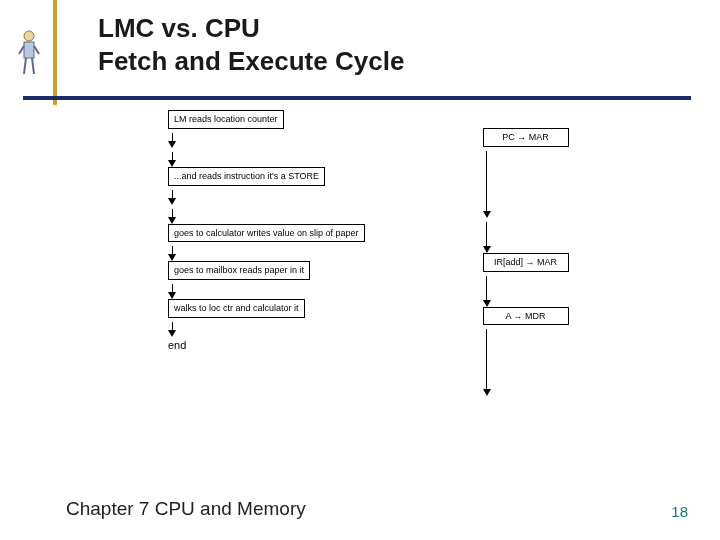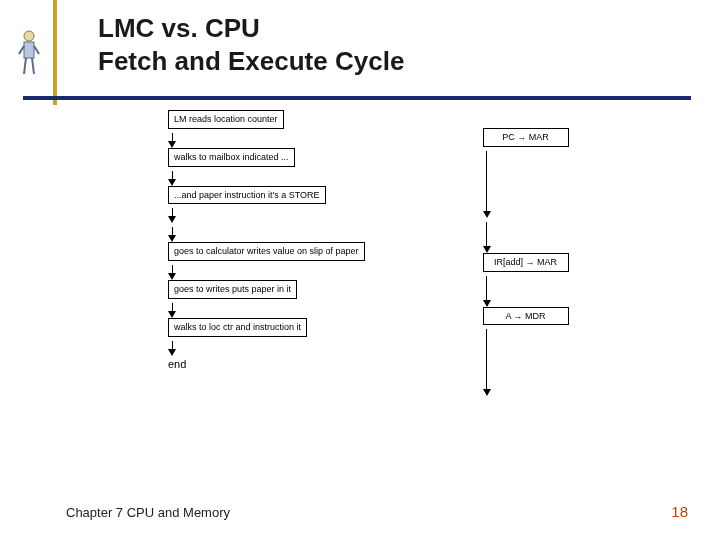--- a/index.html
+++ b/index.html
@@ -86,30 +86,30 @@
   .spacer-xl { height: 62px; }
   .end {
     font-size: 11px;
     text-align: center;
     margin-top: 2px;
   }
   .footer-left {
     position: absolute;
     left: 66px;
     bottom: 20px;
-    font-size: 13px;
+    font-size: 19px;
     color: #222;
     text-align: right;
   }
   .footer-right {
     position: absolute;
     right: 32px;
     bottom: 20px;
     font-size: 15px;
-    color: #c2410c;
+    color: #0f766e;
   }
 </style>
 </head>
 <body>
 
 <div class="left-rule"></div>
 
 <div class="icon-decor">
   <svg viewBox="0 0 22 48">
     <circle cx="11" cy="6" r="5" fill="#e6d9a8" stroke="#8a7a3a"></circle>
@@ -127,35 +127,34 @@
 </div>
 <div class="title-underline"></div>
 
 <div class="diagram">
   <div class="cols">
 
     <div class="col">
       <div class="box">LM reads location counter</div>
       <div class="spacer-s"></div>
         <div class="arrow short"></div>
-      <div class="box">walks to mailbox indicated ...</div>
       <div class="spacer-s"></div>
         <div class="arrow short"></div>
-      <div class="box">...and paper instruction it's a STORE</div>
+      <div class="box">...and reads instruction it's a STORE</div>
       <div class="spacer-s"></div>
         <div class="arrow short"></div>
       <div class="spacer-s"></div>
         <div class="arrow short"></div>
       <div class="box">goes to calculator writes value on slip of paper</div>
       <div class="spacer-s"></div>
         <div class="arrow short"></div>
-      <div class="box">goes to writes puts paper in it</div>
+      <div class="box">goes to mailbox reads paper in it</div>
       <div class="spacer-s"></div>
         <div class="arrow short"></div>
-      <div class="box">walks to loc ctr and instruction it</div>
+      <div class="box">walks to loc ctr and calculator it</div>
       <div class="spacer-s"></div>
         <div class="arrow short"></div>
       <div class="end">end</div>
     </div>
 
     <div class="col">
       <div class="spacer-m"></div>
       <div class="box narrow">PC → MAR</div>
       <div class="spacer-xl"></div>
         <div class="arrow xlong"></div>

